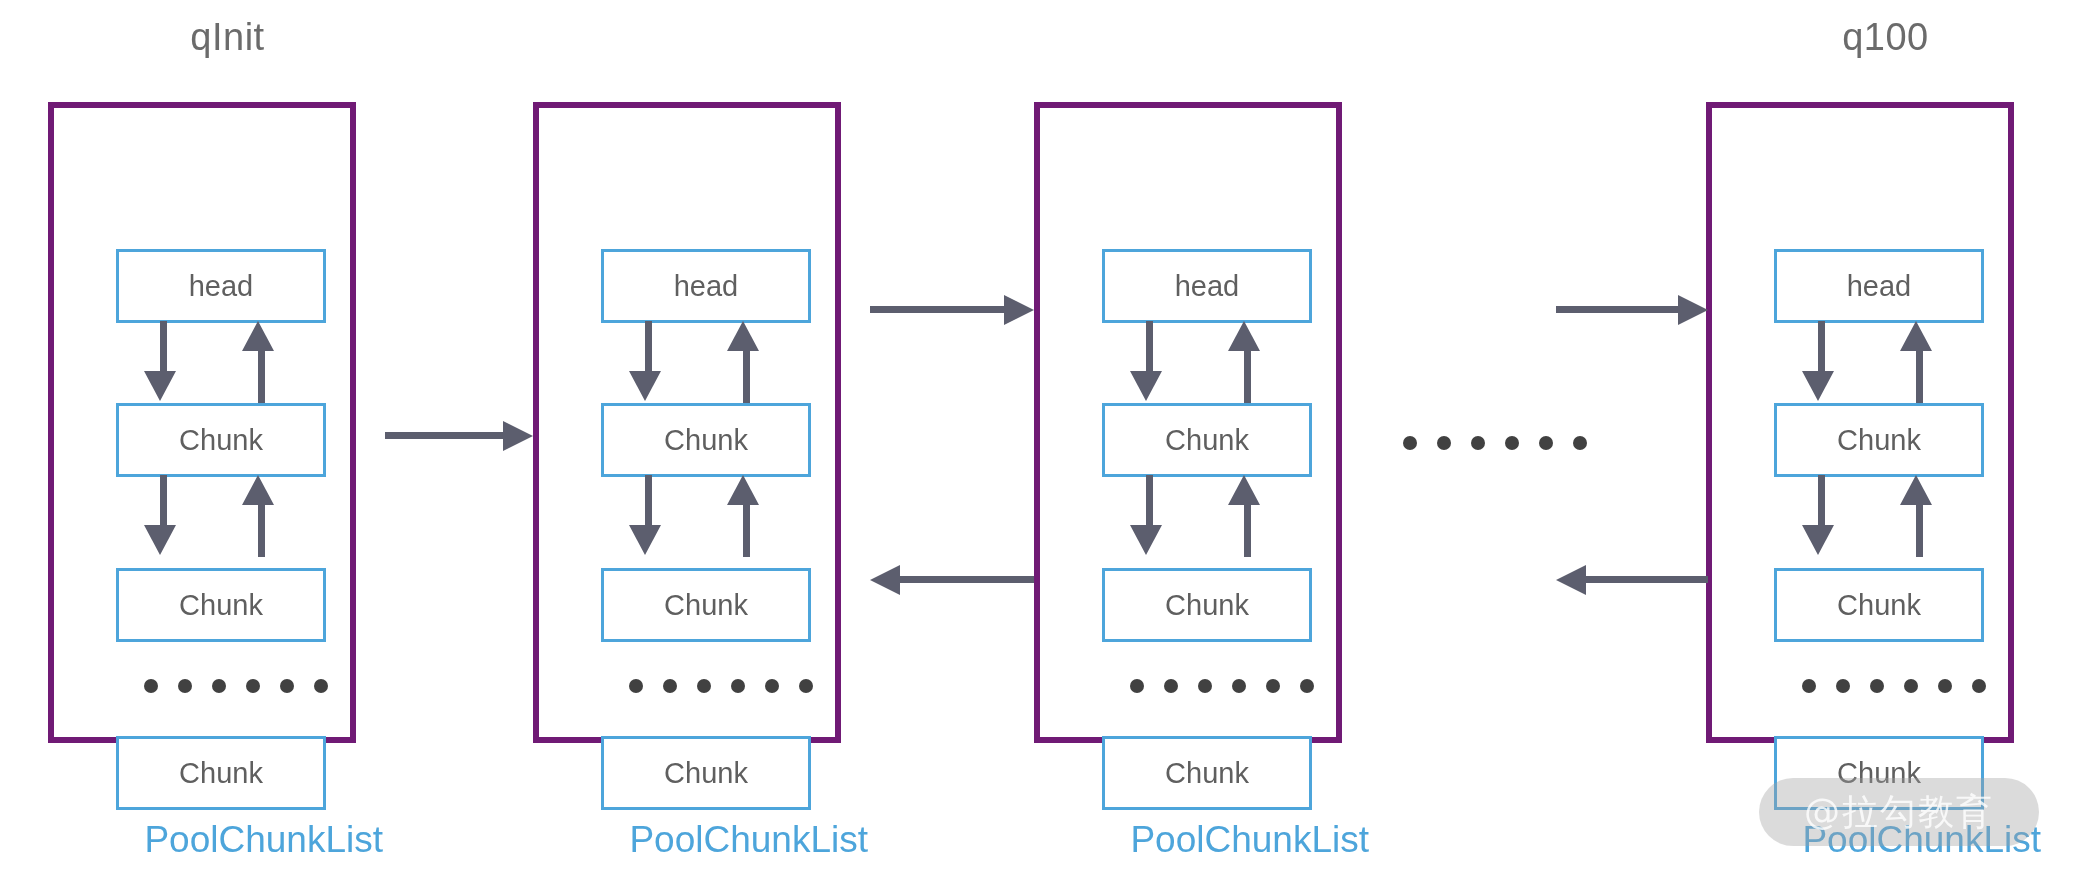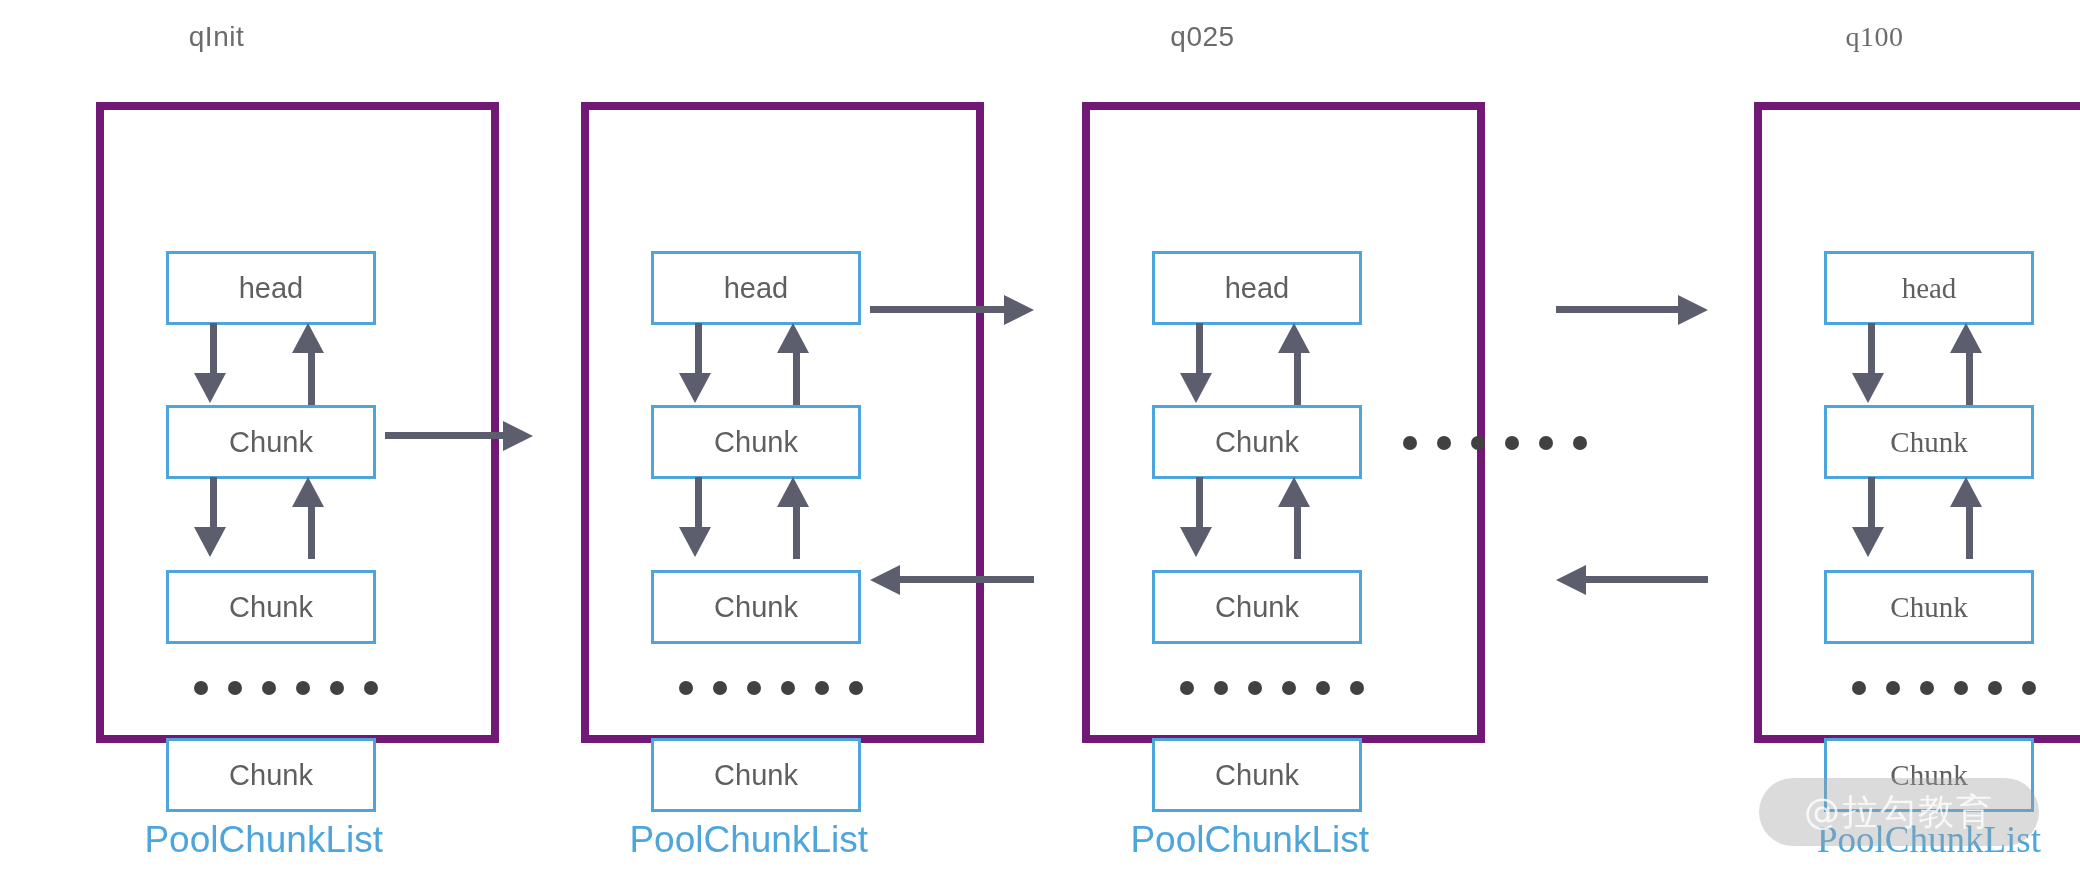--- a/index.html
+++ b/index.html
@@ -5,28 +5,28 @@
   html,body{margin:0;padding:0;background:#ffffff;}
   body{
     width:2080px;height:882px;position:relative;overflow:hidden;
     font-family:"Liberation Sans","DejaVu Sans",sans-serif;
   }
   #stage{position:absolute;left:0;top:0;width:2080px;height:882px;}
 
   .group{position:absolute;top:0;width:335px;height:882px;}
 
   .group-title{
-    position:absolute;top:14px;left:1px;width:100%;
-    text-align:center;font-size:28px;color:#6b6b6b;
+    position:absolute;top:14px;left:12px;width:100%;
+    text-align:center;font-size:38px;color:#6b6b6b;
     letter-spacing:0.5px;line-height:46px;white-space:nowrap;
   }
 
   .container-box{
-    position:absolute;left:0;top:102px;width:403px;height:641px;
-    border:8px solid #701a75;box-sizing:border-box;background:transparent;margin-left:48px;
+    position:absolute;left:0;top:102px;width:308px;height:641px;
+    border:6px solid #701a75;box-sizing:border-box;background:transparent;
   }
 
   .node{
     position:absolute;left:62px;width:210px;height:74px;
     border:3px solid #4da5db;box-sizing:border-box;background:#ffffff;
     display:flex;align-items:center;justify-content:center;
     font-size:29px;color:#5f5f5f;
   }
   .node.n0{top:141px;}
   .node.n1{top:295px;}
@@ -173,21 +173,20 @@
           <span class="dot"></span>
           <span class="dot"></span>
       </div>
 
       <div class="node n3">Chunk</div>
     </div>
     <div class="list-label">PoolChunkList</div>
   </div>
 
   <div class="group" style="left:1034px;">
-    <div class="group-title">q025</div>
     <div class="container-box">
       <div class="node n0">head</div>
 
       <div class="vconn v0">
         <div class="vdown">
             <div class="vshaft"></div>
             <div class="vhead"></div>
           </div>
         <div class="vup">
             <div class="vshaft"></div>
@@ -217,21 +216,21 @@
         <span class="dot"></span>
           <span class="dot"></span>
           <span class="dot"></span>
       </div>
 
       <div class="node n3">Chunk</div>
     </div>
     <div class="list-label">PoolChunkList</div>
   </div>
 
-  <div class="group" style="left:1706px;font-family:Liberation Serif, serif;">
+  <div class="group" style="left:1706px;">
     <div class="group-title">q100</div>
     <div class="container-box">
       <div class="node n0">head</div>
 
       <div class="vconn v0">
         <div class="vdown">
             <div class="vshaft"></div>
             <div class="vhead"></div>
           </div>
         <div class="vup">

